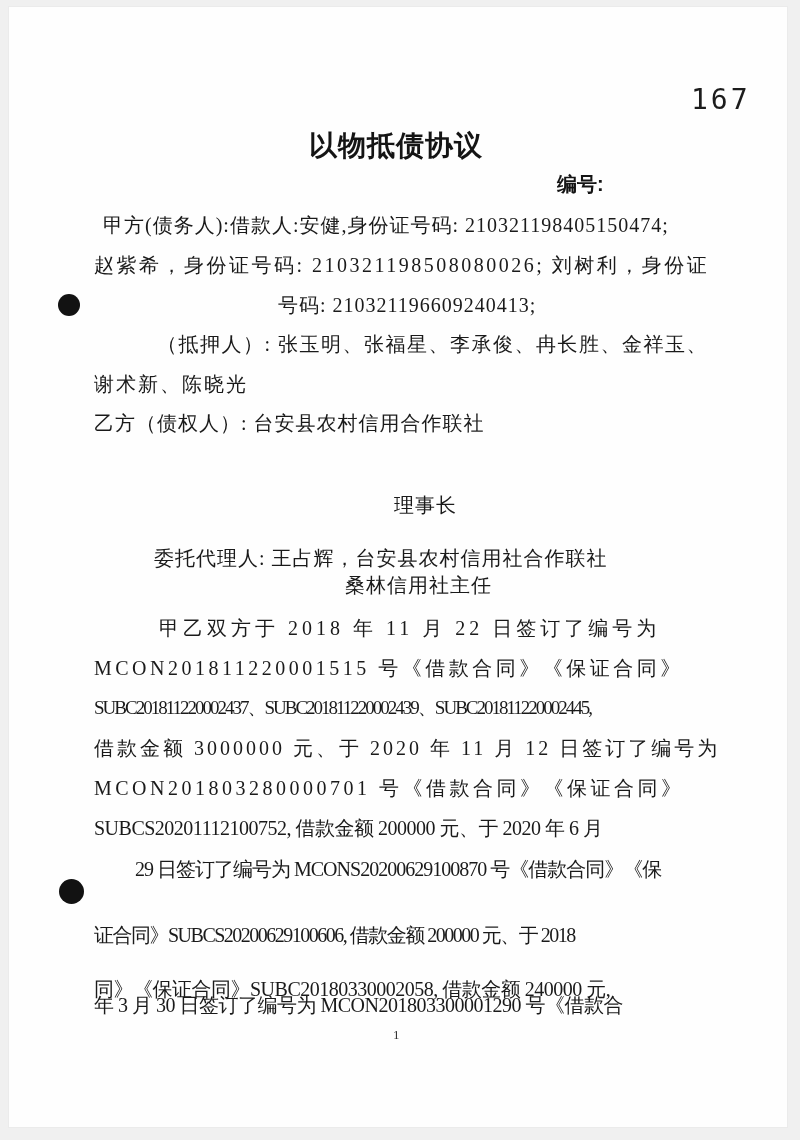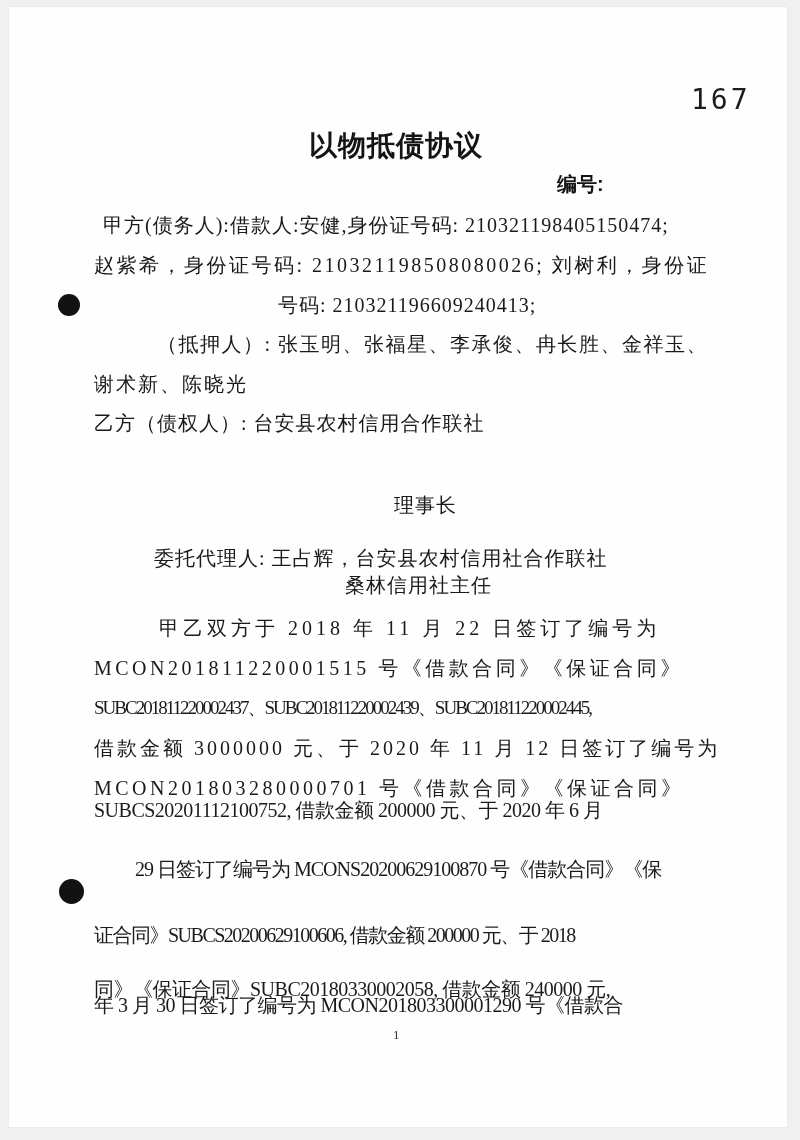--- a/index.html
+++ b/index.html
@@ -70,21 +70,21 @@
   .bl5  { top: 405px; left: 85px; }
   .bl6  { top: 447px; left: 145px; }
   .bl7  { top: 487px; left: 385px; }
   .bl8  { top: 528px; left: 145px; margin-top: 12px; }
   .bl9  { top: 567px; left: 336px; }
   .bl10 { top: 610px; left: 150px; letter-spacing: 4px; }
   .bl11 { top: 650px; left: 85px;  letter-spacing: 3.5px; }
   .bl12 { top: 690px; left: 85px;  letter-spacing: -2px; font-size: 19px; }
   .bl13 { top: 730px; left: 85px;  letter-spacing: 3px; }
   .bl14 { top: 770px; left: 85px;  letter-spacing: 3.5px; }
-  .bl15 { top: 792px; left: 85px;  letter-spacing: -0.5px; }
+  .bl15 { top: 810px; left: 85px;  letter-spacing: -0.5px; }
   .bl16 { top: 851px; left: 85px;  letter-spacing: -1px; margin-left: 41px; }
   .bl17 { top: 891px; left: 85px;  letter-spacing: -1.5px; margin-top: 26px; }
   .bl18 { top: 959px; left: 85px;  letter-spacing: -0.5px; margin-top: 28px; }
   .bl19 { top: 971px; left: 85px;  letter-spacing: -0.5px; }
   .footer-page-num {
     position: absolute;
     left: 384px;
     top: 1020px;
     font-size: 13px;
     color: #333;

